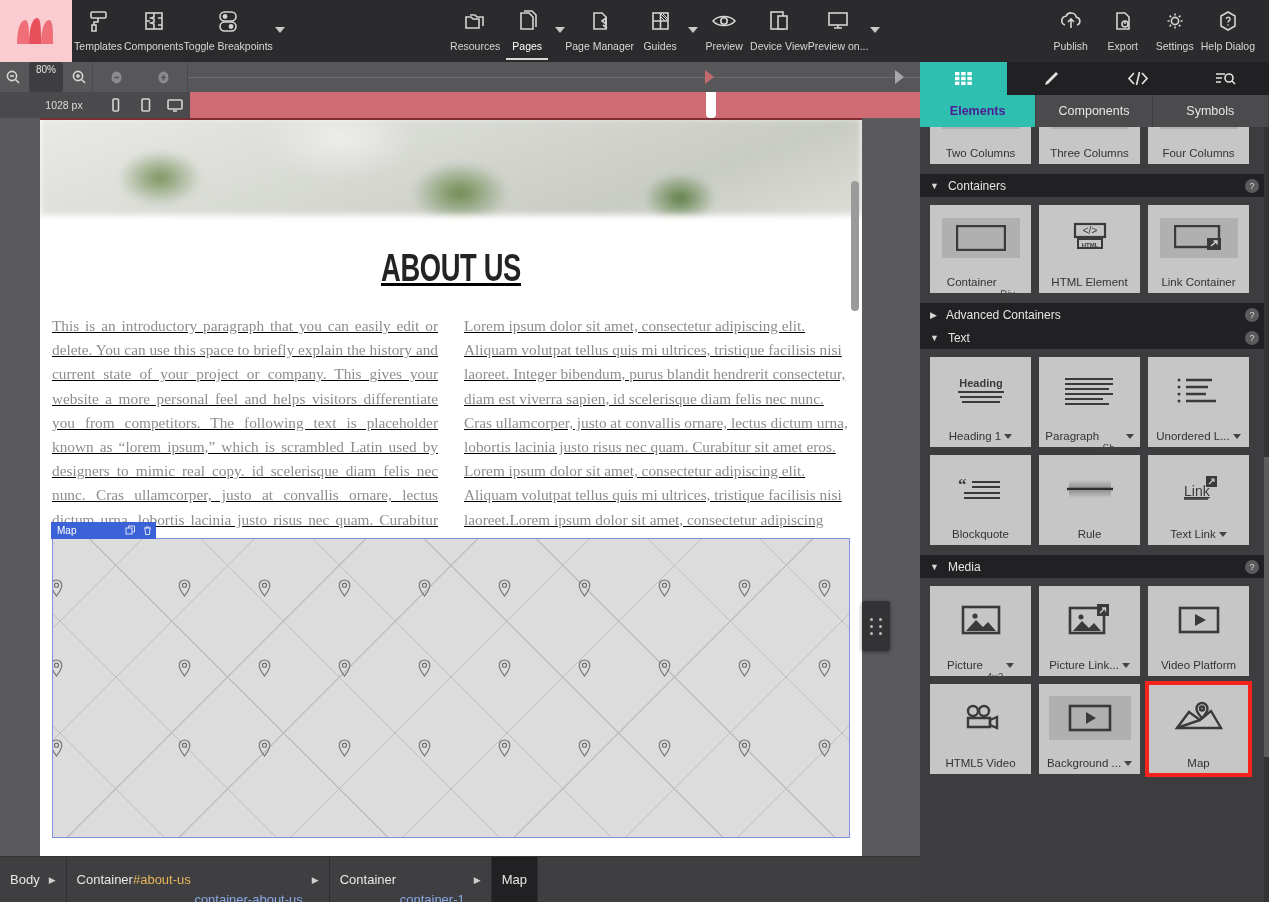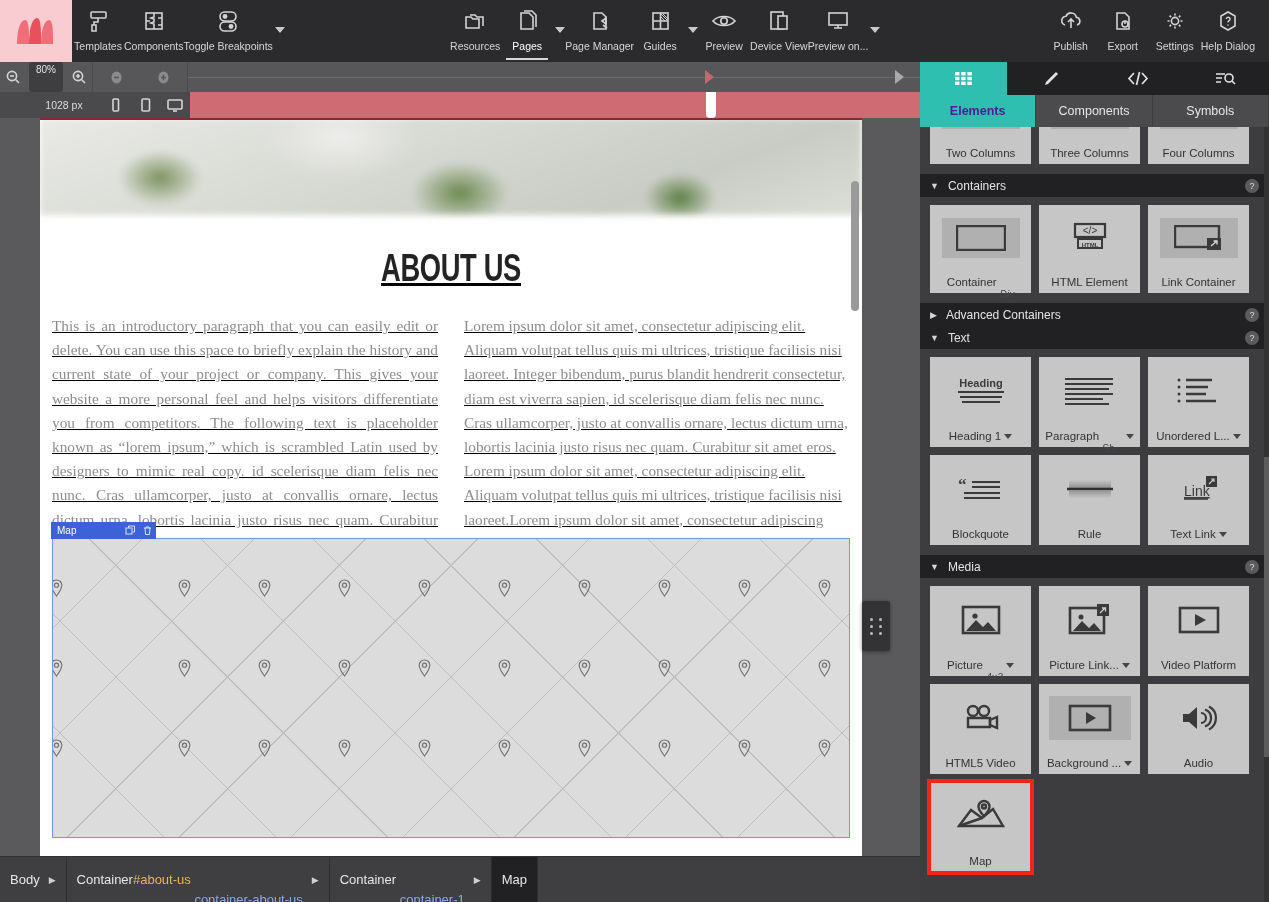--- a/index.html
+++ b/index.html
@@ -806,35 +806,20 @@
                 <rect x="3" y="3" width="40" height="24" fill="none" stroke="#3a3a3a" stroke-width="2.6"></rect>
                 <path d="M19 9 L29 15 L19 21 Z" fill="#3a3a3a"></path>
               </svg>
             </span>
           </span>
           <span class="cap">
             <span>Background ...</span>
             <span class="dd"></span>
           </span>
         </div>
-        <div class="tile" style="--th:90px">
-          <span class="art">
-            <svg width="44" height="34" viewBox="0 0 44 34">
-              <path d="M6 13 h6 l8 -7 v22 l-8 -7 H6 z" fill="#3a3a3a"></path>
-              <g fill="none" stroke="#3a3a3a" stroke-width="2.2">
-                <path d="M24 12 a5 5 0 0 1 0 10"></path>
-                <path d="M28 8.5 a9 9 0 0 1 0 17"></path>
-                <path d="M32 5.5 a13 13 0 0 1 0 23"></path>
-              </g>
-            </svg>
-          </span>
-          <span class="cap">
-              <span>Audio</span>
-            </span>
-        </div>
 
         <div class="tile hl" style="--th:90px">
           <span class="art">
             <svg width="52" height="36" viewBox="0 0 52 36" fill="none" stroke="#3a3a3a" stroke-width="2.4">
               <path d="M4 28 L16 12 L27 20 L38 11 L48 28 Z"></path>
               <path d="M4 28 L27 20"></path>
               <path d="M29 3 a5.5 5.5 0 0 1 5.5 5.5 c0 4 -5.5 9.5 -5.5 9.5 S23.5 12.5 23.5 8.5 A5.5 5.5 0 0 1 29 3 Z" fill="#c6c6c6"></path>
               <circle cx="29" cy="8.5" r="2"></circle>
             </svg>
           </span>

